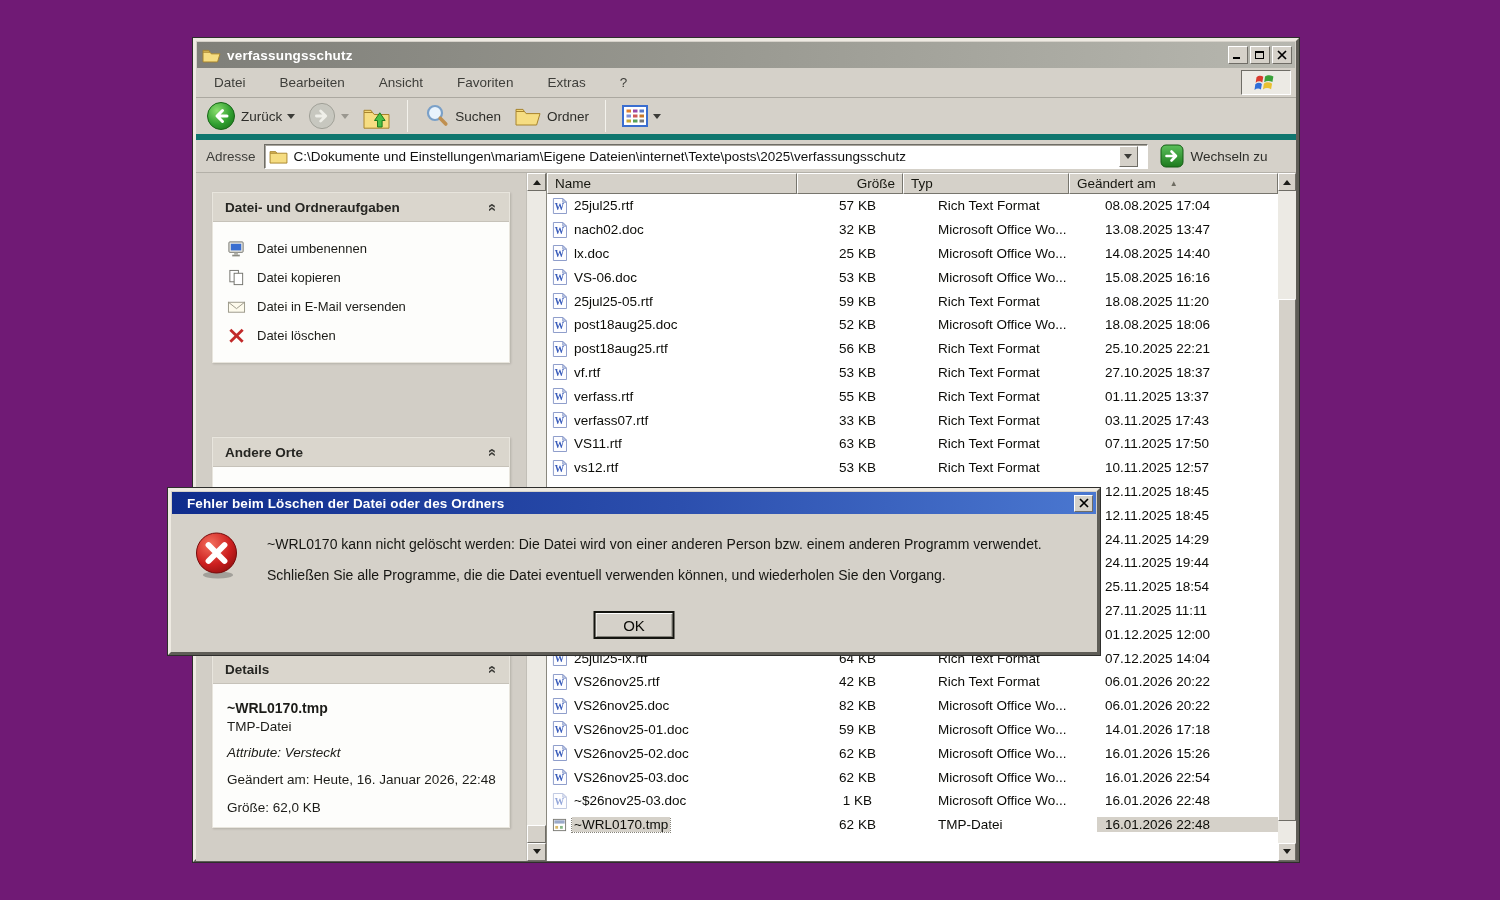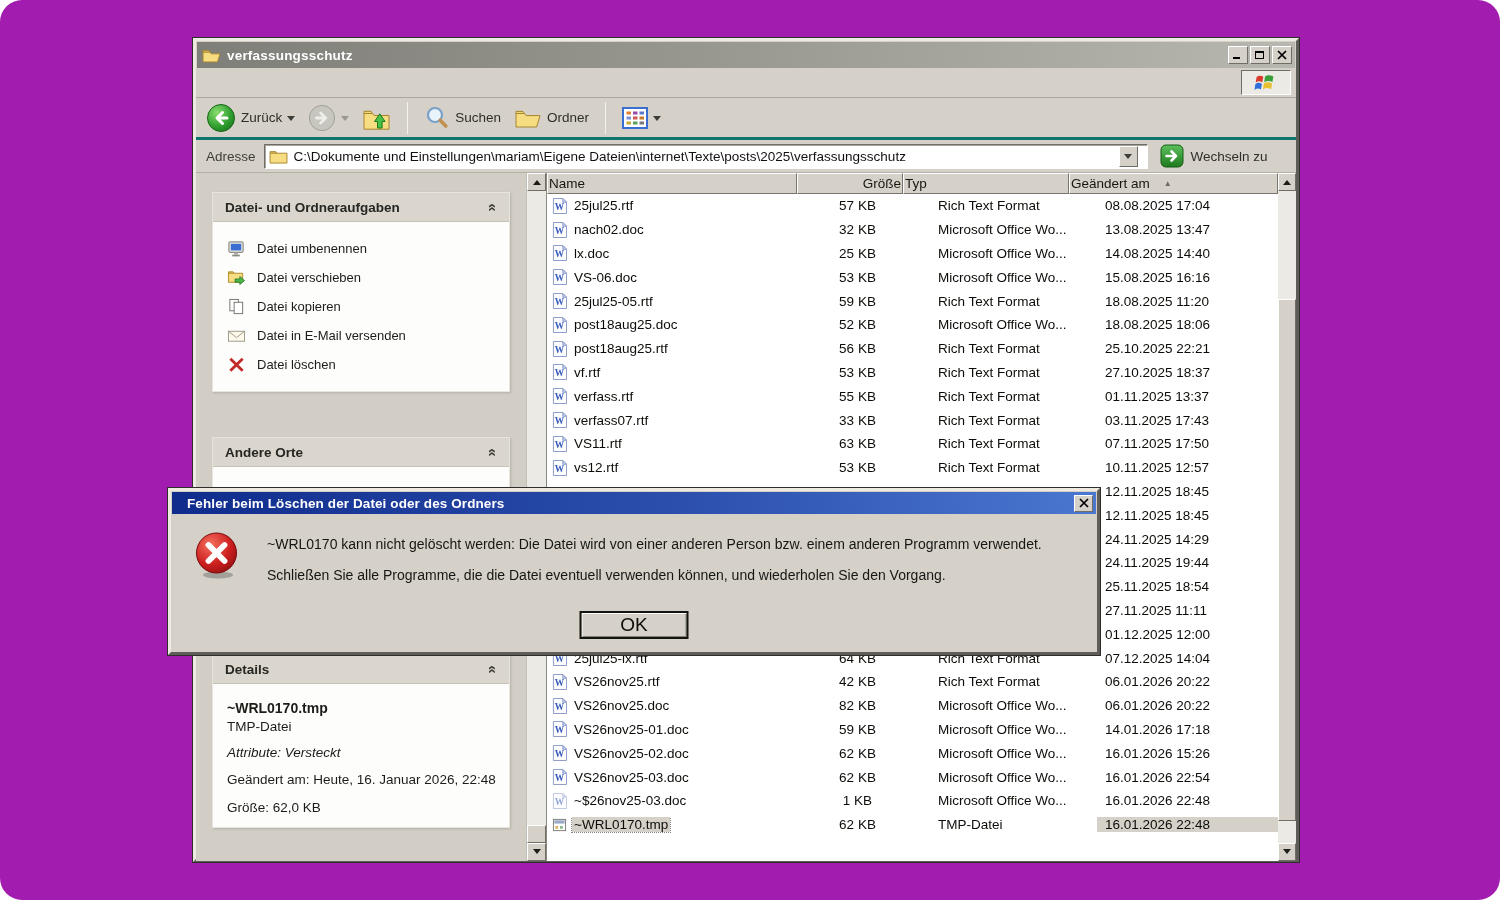--- a/index.html
+++ b/index.html
@@ -1,39 +1,39 @@
 <!DOCTYPE html>
 <html><head>
 <meta charset="utf-8">
 <style>
   * { margin:0; padding:0; box-sizing:border-box; }
   html,body { width:1500px; height:900px; overflow:hidden; }
   body { font-family:"Liberation Sans","DejaVu Sans",sans-serif; }
-  .desktop { position:relative; width:1500px; height:900px; background:#a21caf;border-radius:22px; }
+  .desktop { position:relative; width:1500px; height:900px; background:#701a75; }
 
   
   .raised { background:#d5d1c9; border:1px solid; border-color:#ffffff #6f6d66 #6f6d66 #ffffff; }
 
   
   .window { position:absolute; left:193px; top:38px; width:1106px; height:824px;
     background:#d5d1c9; border:3px solid; border-color:#eeeae2 #5f5d57 #5f5d57 #eeeae2;
     box-shadow:0 0 0 1px #2e2e2c; }
   .titlebar { height:26px; margin:1px 1px 0 1px; display:flex; align-items:center; gap:6px; padding:0 3px 0 5px;
     background:linear-gradient(90deg,#7f7f79 0%,#97978f 45%,#b7b7af 100%); }
   .tb-title { color:#fff; font-size:13.5px; font-weight:bold; flex:1; letter-spacing:.2px;
     white-space:nowrap; overflow:hidden; }
   .tb-btns { display:flex; gap:2px; }
   .tbb { width:20px; height:18px; display:grid; place-items:center; cursor:default; }
   .menubar { height:30px; display:flex; align-items:center; gap:0; padding-left:18px; position:relative;
     border-bottom:1px solid #abA8a0; background:#d5d1c9; }
   .menu-item { font-size:13.5px; color:#3e3e3a; margin-right:34px; }
   .logo-box { position:absolute; right:5px; top:2px; bottom:2px; width:50px; display:grid; place-items:center;
     background:#eceae4; border:1px solid; border-color:#6f6d66 #ffffff #ffffff #6f6d66; }
   .toolbar { height:42px; display:flex; align-items:center; padding:2px 6px; gap:5px;
-    border-bottom:3px solid #0f766e; }
+    border-bottom:6px solid #0f766e; }
   .tbtn { display:flex; align-items:center; gap:5px; font-size:13.5px; color:#2e2e2a; padding:2px 4px; }
   .caret { width:0; height:0; border:4px solid transparent; border-top:5px solid #3c3c38; margin-top:5px; }
   .caret.dim { border-top-color:#9a978f; }
   .tb-sep { width:1px; height:32px; background:#b3b0a8; border-right:1px solid #f4f2ec; margin:0 7px; }
   .addressbar { height:33px; display:flex; align-items:center; gap:8px; padding:0 6px;
     border-bottom:1px solid #b3b0a8; }
   .addr-label { font-size:13.5px; color:#3e3e3a; padding-left:4px; }
   .addr-input { width:884px; height:25px; background:#fff; border:1px solid; border-color:#6f6d66 #fff #fff #6f6d66;
     box-shadow:inset 1px 1px 0 #a8a59d; display:flex; align-items:center; gap:6px; padding:0 9px 0 4px; }
   .addr-text { flex:1; font-size:13.5px; color:#111; white-space:nowrap; overflow:hidden; }
@@ -55,21 +55,21 @@
   .sb-btn { width:100%; height:18px; display:grid; place-items:center; }
   .sb-fill { flex:1; }
   .sb-thumb { width:100%; height:18px; }
   .tri { width:0; height:0; border:4px solid transparent; }
   .tri.up { border-bottom:5px solid #1c1c18; margin-bottom:3px; }
   .tri.down { border-top:5px solid #1c1c18; margin-top:3px; }
 
   .listview { flex:1; position:relative; background:#fff; border-left:1px solid #8a887f; }
   .list-header { display:flex; height:21px; padding-right:18px; }
   .hcell { background:#d5d1c9; border:1px solid; border-color:#ffffff #77756d #77756d #ffffff;
-    font-size:13.5px; color:#16160f; display:flex; align-items:center; padding:0 1px; }
+    font-size:13.5px; color:#16160f; display:flex; align-items:center; padding:0 7px; }
   .h-name { width:250px; } .h-size { width:106px; justify-content:flex-end; }
   .h-type { width:166px; } .h-date { flex:1; gap:14px; }
   .sort-arrow { font-size:8px; color:#6e6c62; }
   .list-body { position:absolute; left:0; right:18px; top:21px; bottom:0; overflow:hidden; }
   .lrow { display:flex; align-items:center; height:23.8px; font-size:13.5px; color:#0c0c08; }
   .c-name { width:250px; display:flex; align-items:center; gap:5px; padding-left:5px; white-space:nowrap; overflow:hidden; }
   .c-size { width:134px; text-align:center; padding-right:13px; }
   .c-type { width:166px; padding-left:7px; white-space:nowrap; overflow:hidden; }
   .c-date { flex:1; padding-left:8px; white-space:nowrap; }
   .name-text { padding:0 2px; }
@@ -85,23 +85,23 @@
   .dialog { position:absolute; left:168px; top:488px; width:932px; height:167px; z-index:20;
     background:#d5d1c9; border:3px solid; border-color:#eeeae2 #5f5d57 #5f5d57 #eeeae2;
     box-shadow:0 0 0 1px #2e2e2c; }
   .dlg-title { height:22px; margin:1px 1px 0 1px; display:flex; align-items:center; padding:0 3px 0 7px;
     background:linear-gradient(90deg,#0f2c8c 0%,#2c4fae 55%,#4a77d0 100%); }
   .dlg-title b { color:#fff; font-size:13.5px; flex:1; letter-spacing:.1px;padding-left:8px; }
   .dlg-close { width:19px; height:17px; display:grid; place-items:center; }
   .dlg-row { display:flex; gap:26px; padding:16px 14px 0 22px; }
   .dlg-texts { display:flex; flex-direction:column; gap:15px; padding-top:6px;
     font-size:14px; color:#161612; }
-  .dlg-ok { position:absolute; left:50%; transform:translateX(-50%); bottom:13px; width:109px; height:28px;
+  .dlg-ok { position:absolute; left:50%; transform:translateX(-50%); bottom:13px; width:81px; height:28px;
     background:#d5d1c9; border:2px solid #14140f; box-shadow:inset 1px 1px 0 #ffffff, inset -1px -1px 0 #84827a;
-    font-size:19px; color:#0c0c08; display:grid; place-items:center; font-family:inherit; }
+    font-size:15px; color:#0c0c08; display:grid; place-items:center; font-family:inherit; }
 </style>
 </head>
 <body>
 
 <div class="desktop">
 
   <div class="window">
 
     <div class="titlebar">
       <span class="ic">
@@ -125,20 +125,28 @@
           </span>
         <span class="tbb raised">
             <svg width="10" height="10" viewBox="0 0 10 10">
               <path d="M1 1l8 8M9 1L1 9" stroke="#000" stroke-width="1.7"></path>
             </svg>
           </span>
       </span>
     </div>
 
     <div class="menubar">
+      <span id="menu-items" style="display:flex;">
+          <span class="menu-item">Datei</span>
+          <span class="menu-item">Bearbeiten</span>
+          <span class="menu-item">Ansicht</span>
+          <span class="menu-item">Favoriten</span>
+          <span class="menu-item">Extras</span>
+          <span class="menu-item">?</span>
+        </span>
       <span class="logo-box">
         <svg width="27" height="23" viewBox="0 0 27 23">
           <path d="M3.5 6.2c2.2-1.9 4.8-1.9 6.8-.4l-1 5.6c-2-1.5-4.4-1.5-6.6.3z" fill="#d83b2e"></path>
           <path d="M12 5.6c2.4-1.9 5.6-1.9 8.4-.2l-1 5.7c-2.8-1.7-5.8-1.6-8.2.2z" fill="#3aa13a"></path>
           <path d="M2.3 13.3c2.2-1.9 4.6-1.9 6.6-.4l-1 5.7c-1.9-1.5-4.2-1.4-6.4.4z" fill="#2e6ed8"></path>
           <path d="M10.8 12.7c2.4-1.9 5.5-1.8 8.3-.1l-1 5.7c-2.7-1.7-5.7-1.6-8.1.2z" fill="#e8c030"></path>
         </svg>
       </span>
     </div>
 
@@ -260,30 +268,20 @@
               <div class="task-item">
                 <span class="ic">
                   <svg width="19" height="18" viewBox="0 0 20 19">
                     <rect x="2" y="2" width="15" height="11" rx="1" fill="#e8e8e2" stroke="#72726c"></rect>
                     <rect x="4" y="4" width="11" height="7" fill="#3a6ed0"></rect>
                     <rect x="7.5" y="13.5" width="4" height="2" fill="#aeaea6"></rect>
                     <rect x="5.5" y="15.5" width="8" height="1.8" fill="#8a8a82"></rect>
                   </svg>
                 </span>
                 <span>Datei umbenennen</span>
-              </div>
-              <div class="task-item">
-                <span class="ic">
-                  <svg width="19" height="18" viewBox="0 0 20 19">
-                    <path d="M1.5 4.5V3h5l1 1.5z" fill="#f4d876" stroke="#b08a28"></path>
-                    <path d="M1.5 4.5h15V14h-15z" fill="#f6dd82" stroke="#b08a28"></path>
-                    <path d="M8.5 10.5h5V8l5 4.2-5 4.2v-2.5h-5z" fill="#49b849" stroke="#227022" stroke-width=".8"></path>
-                  </svg>
-                </span>
-                <span>Datei verschieben</span>
               </div>
               <div class="task-item">
                 <span class="ic">
                   <svg width="19" height="18" viewBox="0 0 20 19">
                     <rect x="3" y="1.5" width="9" height="12" fill="#fff" stroke="#72726c"></rect>
                     <rect x="7.5" y="4.5" width="9" height="12" fill="#fff" stroke="#72726c"></rect>
                   </svg>
                 </span>
                 <span>Datei kopieren</span>
               </div>

